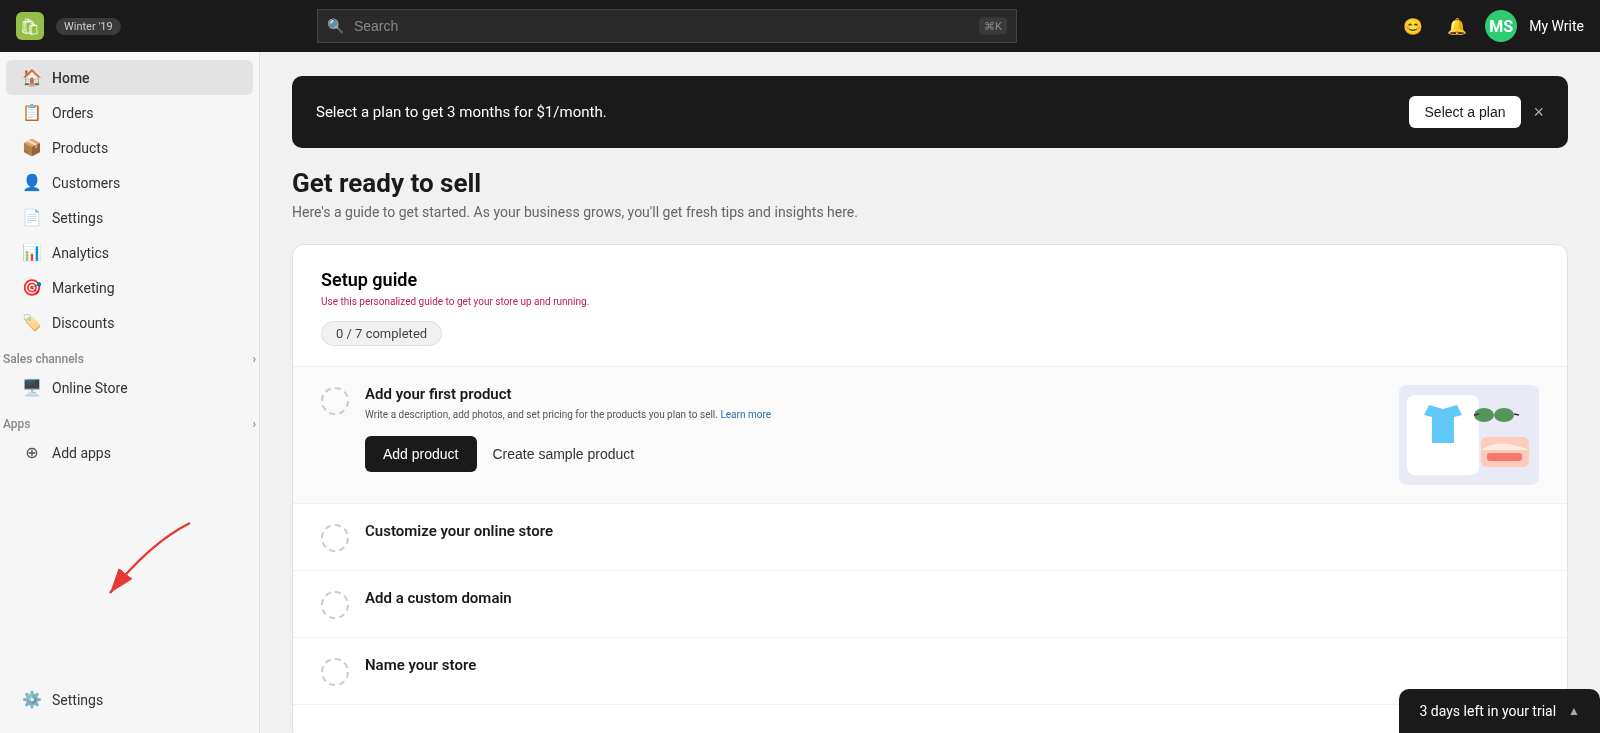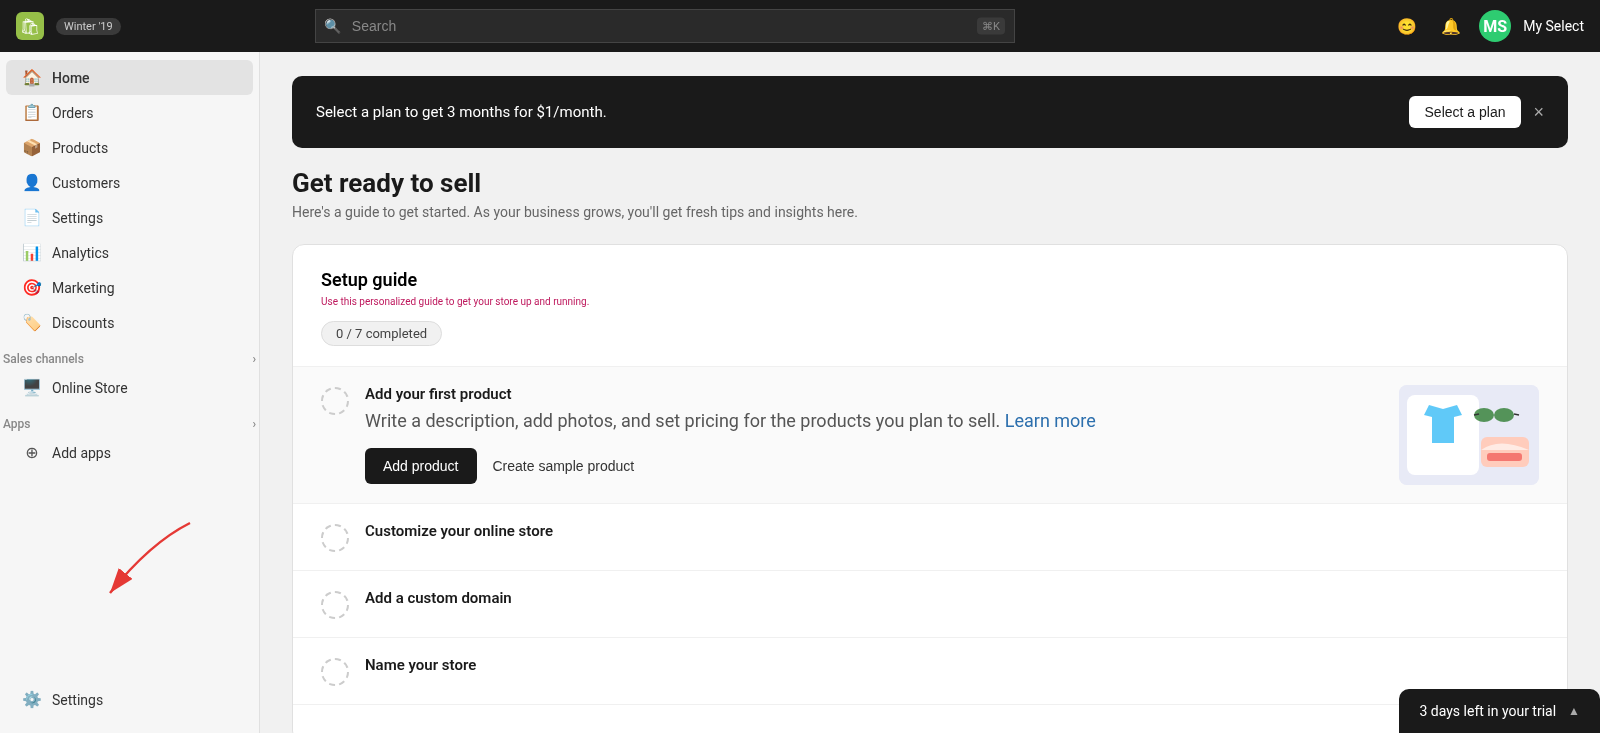--- a/index.html
+++ b/index.html
@@ -237,21 +237,21 @@
       width: 28px;
       height: 28px;
       border-radius: 50%;
       border: 2px dashed #ccc;
       flex-shrink: 0;
       margin-right: 16px;
       margin-top: 2px;
     }
     .setup-item-content { flex: 1; }
     .setup-item-title { font-size: 15px; font-weight: 600; color: #1a1a1a; margin-bottom: 4px; }
-    .setup-item-desc { font-size: 18px; color: #555; line-height: 1.5; }
+    .setup-item-desc { font-size: 10px; color: #555; line-height: 1.5; }
     .setup-item-desc a { color: #2c6fad; text-decoration: none; }
     .setup-item-actions { display: flex; align-items: center; gap: 12px; margin-top: 14px; }
     .btn-primary {
       background: #1a1a1a;
       color: white;
       border: none;
       border-radius: 6px;
       padding: 10px 18px;
       font-size: 14px;
       font-weight: 500;
@@ -309,21 +309,21 @@
   <div class="topnav-search">
     <span class="search-icon-wrap">🔍</span>
     <input type="text" placeholder="Search" style="">
     <span class="search-shortcut">⌘K</span>
   </div>
 
   <div class="topnav-actions">
     <div class="topnav-icon-btn">😊</div>
     <div class="topnav-icon-btn">🔔</div>
     <div class="avatar">MS</div>
-    <span class="store-name">My Select</span>
+    <span class="store-name">My Write</span>
   </div>
 </nav>
 
 <div class="layout">
 
   <aside class="sidebar">
     <div id="sidebar-nav-items">
         <div class="sidebar-item active">
       <span class="sidebar-item-icon">🏠</span>
       <span>Home</span>

